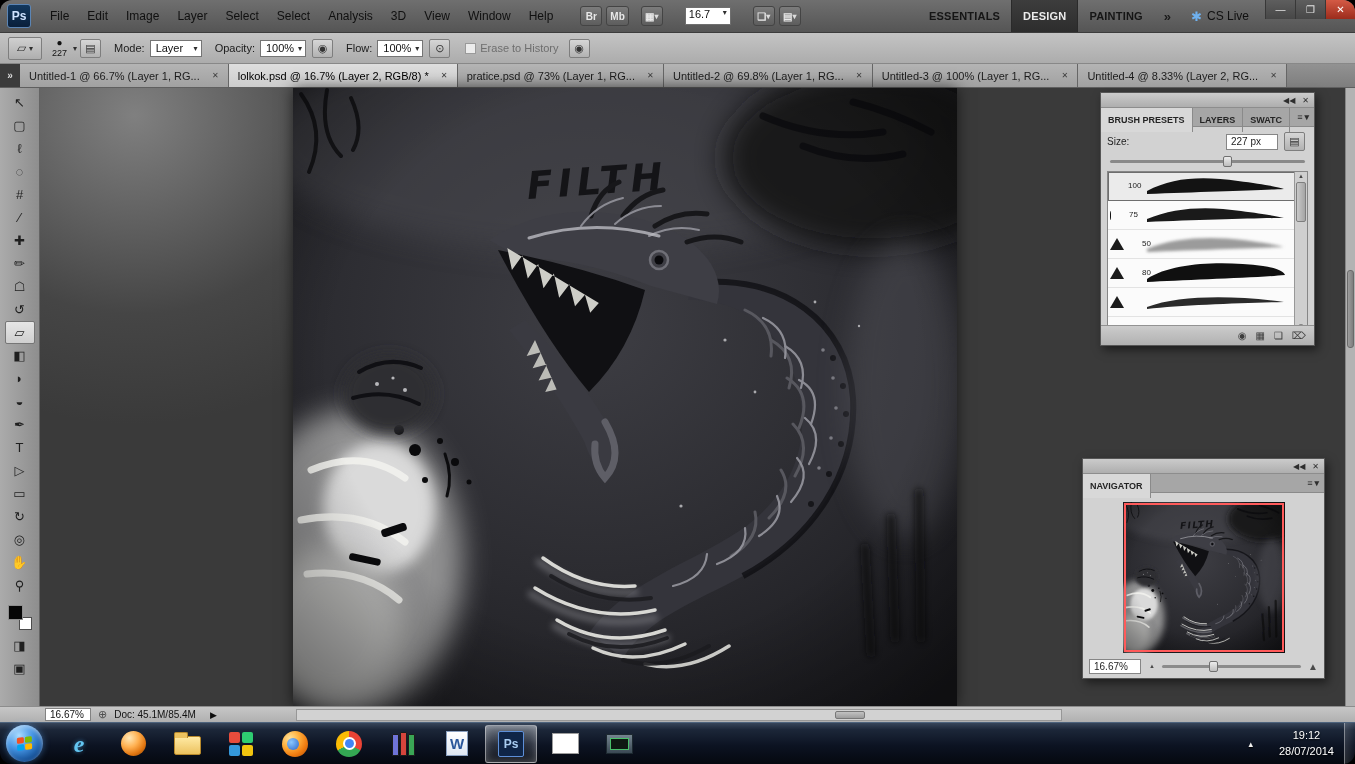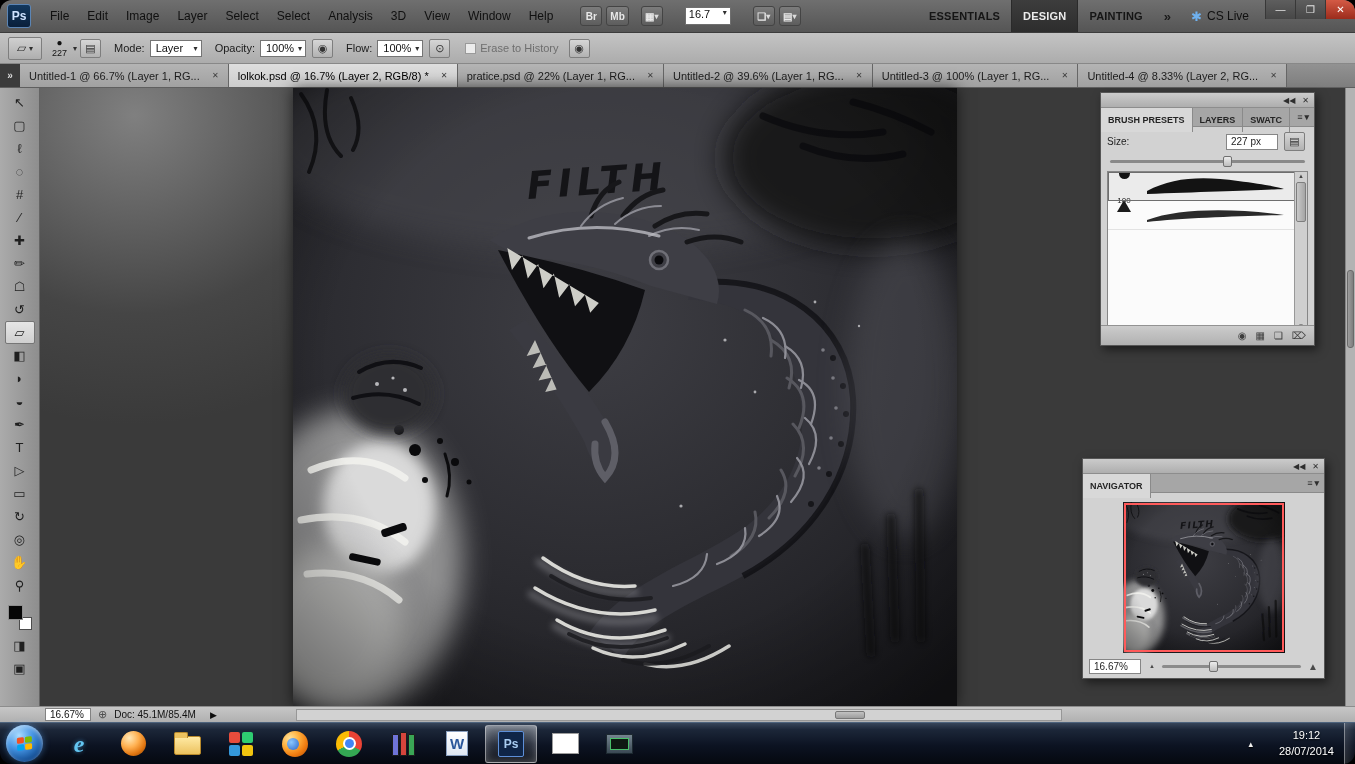--- a/index.html
+++ b/index.html
@@ -68,21 +68,21 @@
   .panel-menu { margin-left:auto; padding:0 5px; display:flex; align-items:center; gap:2px; font-size:9px; color:#2e2e2e; }
 
   .size-row { display:flex; align-items:center; padding:5px 6px 2px; font-size:10px; color:#1e1e1e; }
   .size-val { margin-left:auto; background:#fff; border:1px solid #868686; font-size:10px; padding:1px 4px; width:52px; height:16px; }
   .slider-row { position:relative; height:15px; margin:1px 9px 2px; }
   .slider-track { position:absolute; left:0; right:0; top:6px; height:3px; background:#898989; border-radius:2px; }
   .slider-thumb { position:absolute; top:2px; width:9px; height:11px; background:linear-gradient(#ececec,#bdbdbd); border:1px solid #707070; border-radius:2px; }
   .brush-list { position:relative; margin:0 6px; height:160px; background:#fbfbfb; border:1px solid #868686; overflow:hidden; }
   .brush-row { height:29px; display:flex; align-items:center; border-bottom:1px solid #e3e3e3; padding:0 14px 0 2px; }
   .brush-row.selected { background:#ebebeb; outline:1px solid #6e6e6e; outline-offset:-1px; }
-  .tipcol { width:28px; display:flex; flex-direction:column; align-items:center; line-height:1; color:#1d1d1d; font-size:8px; gap:18px; }
+  .tipcol { width:28px; display:flex; flex-direction:row; align-items:center; line-height:1; color:#1d1d1d; font-size:8px; gap:18px; }
   .tip-round { border-radius:50%; background:#121212; }
   .tip-bristle { width:0; height:0; border-left:7px solid transparent; border-right:7px solid transparent; border-bottom:12px solid #1b1b1b; }
   .strokebox { flex:1; height:26px; }
   .list-scroll { position:absolute; right:0; top:0; width:13px; height:100%; background:#cfcfcf; border-left:1px solid #989898; display:flex; flex-direction:column; align-items:center; justify-content:space-between; font-size:6px; color:#444; padding:1px 0; }
   .list-thumb { position:absolute; right:1px; top:10px; width:10px; height:40px; background:linear-gradient(90deg,#c9c9c9,#a5a5a5); border:1px solid #7e7e7e; border-radius:2px; }
   .panel-footer { position:absolute; bottom:0; left:0; right:0; height:20px; background:linear-gradient(#cccccc,#b1b1b1); border-top:1px solid #929292; display:flex; align-items:center; justify-content:flex-end; gap:9px; padding:0 8px; font-size:10px; color:#3c3c3c; }
 
   .nav-thumb-wrap { position:relative; margin:9px auto 2px; width:162px; height:151px; background:#222; }
   .nav-viewbox { position:absolute; inset:1px; border:2px solid #ff5a5a; }
   .nav-footer { position:absolute; bottom:3px; left:6px; right:6px; height:18px; display:flex; align-items:center; font-size:10px; color:#1e1e1e; }
@@ -388,25 +388,25 @@
     <div class="collapse-box">»</div>
     <div class="doctab">
       <span>Untitled-1 @ 66.7% (Layer 1, RG...</span>
       <span class="x">✕</span>
     </div>
     <div class="doctab active">
       <span>lolkok.psd @ 16.7% (Layer 2, RGB/8) *</span>
       <span class="x">✕</span>
     </div>
     <div class="doctab">
-      <span>pratice.psd @ 22% (Layer 1, RG...</span>
+      <span>pratice.psd @ 73% (Layer 1, RG...</span>
       <span class="x">✕</span>
     </div>
     <div class="doctab">
-      <span>Untitled-2 @ 39.6% (Layer 1, RG...</span>
+      <span>Untitled-2 @ 69.8% (Layer 1, RG...</span>
       <span class="x">✕</span>
     </div>
     <div class="doctab">
       <span>Untitled-3 @ 100% (Layer 1, RG...</span>
       <span class="x">✕</span>
     </div>
     <div class="doctab">
       <span>Untitled-4 @ 8.33% (Layer 2, RG...</span>
       <span class="x">✕</span>
     </div>
@@ -484,20 +484,47 @@
           <div class="tipcol">
               <span class="tip-round" style="width:11px;height:11px"></span>
               <span>100</span>
             </div>
           <svg class="strokebox" viewBox="0 0 145 26">
               <path d="M4,18 C30,4 60,3 95,8 C120,11 135,14 141,16 C120,17 60,19 4,21 Z" fill="#131313"></path>
             </svg>
         </div>
         <div class="brush-row">
           <div class="tipcol">
+              <span class="tip-round" style="width:9px;height:9px"></span>
+              <span>75</span>
+            </div>
+          <svg class="strokebox" viewBox="0 0 145 26">
+              <path d="M4,17 C32,5 65,4 98,9 C120,12 134,14 141,16 C118,16 58,18 4,20 Z" fill="#1a1a1a"></path>
+            </svg>
+        </div>
+        <div class="brush-row">
+          <div class="tipcol">
+              <span class="tip-bristle"></span>
+              <span>50</span>
+            </div>
+          <svg class="strokebox" viewBox="0 0 145 26">
+              <path d="M4,18 C30,6 70,5 100,9 C122,12 135,14 141,16 C115,17 55,19 4,21 Z" fill="#9b9b9b" filter="url(#softstroke)"></path>
+            </svg>
+        </div>
+        <div class="brush-row">
+          <div class="tipcol">
+              <span class="tip-bristle"></span>
+              <span>80</span>
+            </div>
+          <svg class="strokebox" viewBox="0 0 145 26">
+              <path d="M4,19 C30,2 80,1 120,6 C135,8 141,12 142,15 C110,18 40,20 4,22 Z" fill="#101010"></path>
+            </svg>
+        </div>
+        <div class="brush-row">
+          <div class="tipcol">
               <span class="tip-bristle"></span>
               <span></span>
             </div>
           <svg class="strokebox" viewBox="0 0 145 26">
               <path d="M4,18 C36,6 90,6 141,13 C100,14 40,16 4,20 Z" fill="#2a2a2a"></path>
             </svg>
         </div>
         <div class="list-scroll">
           <span>▲</span>
           <span>▼</span>

